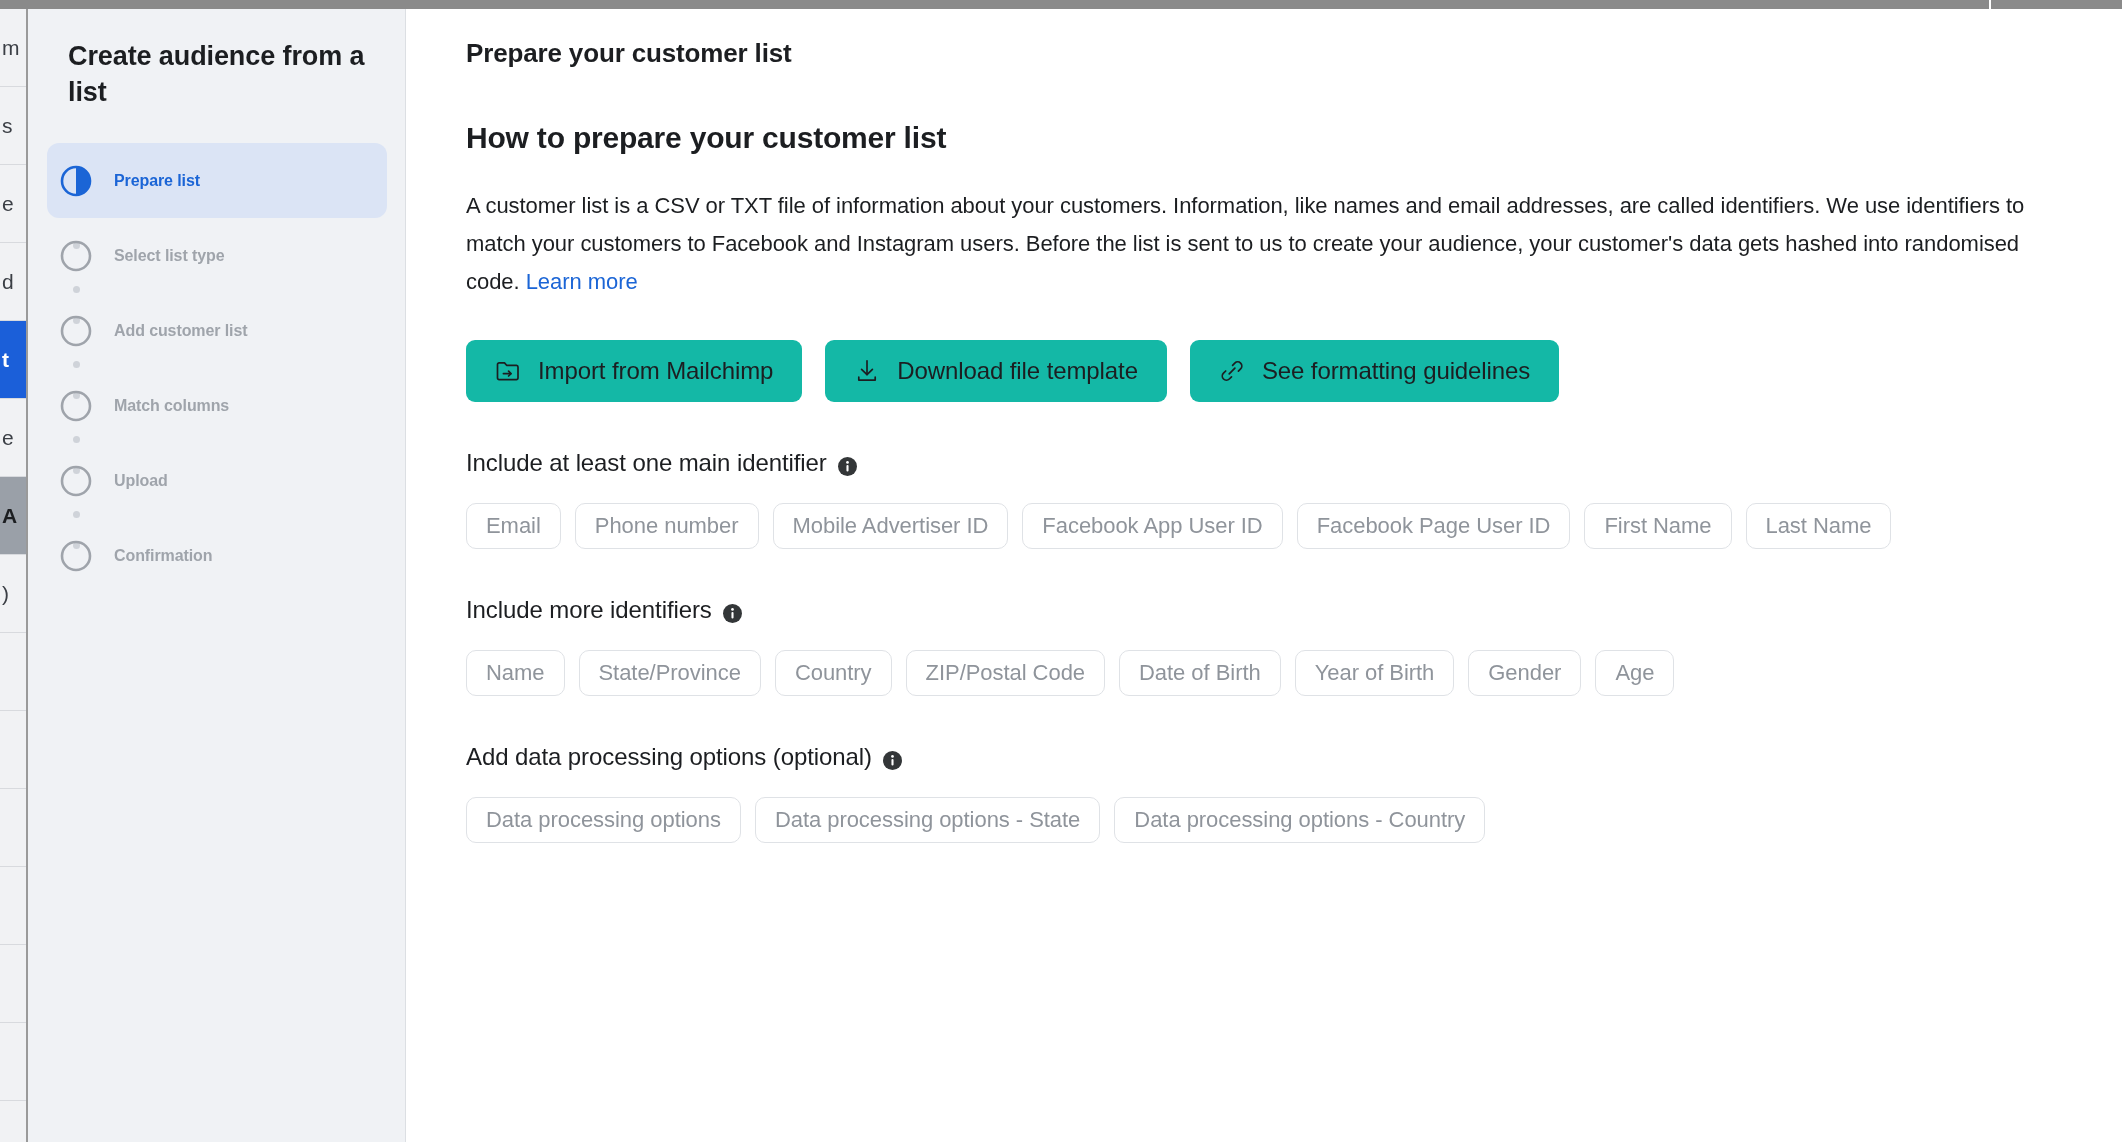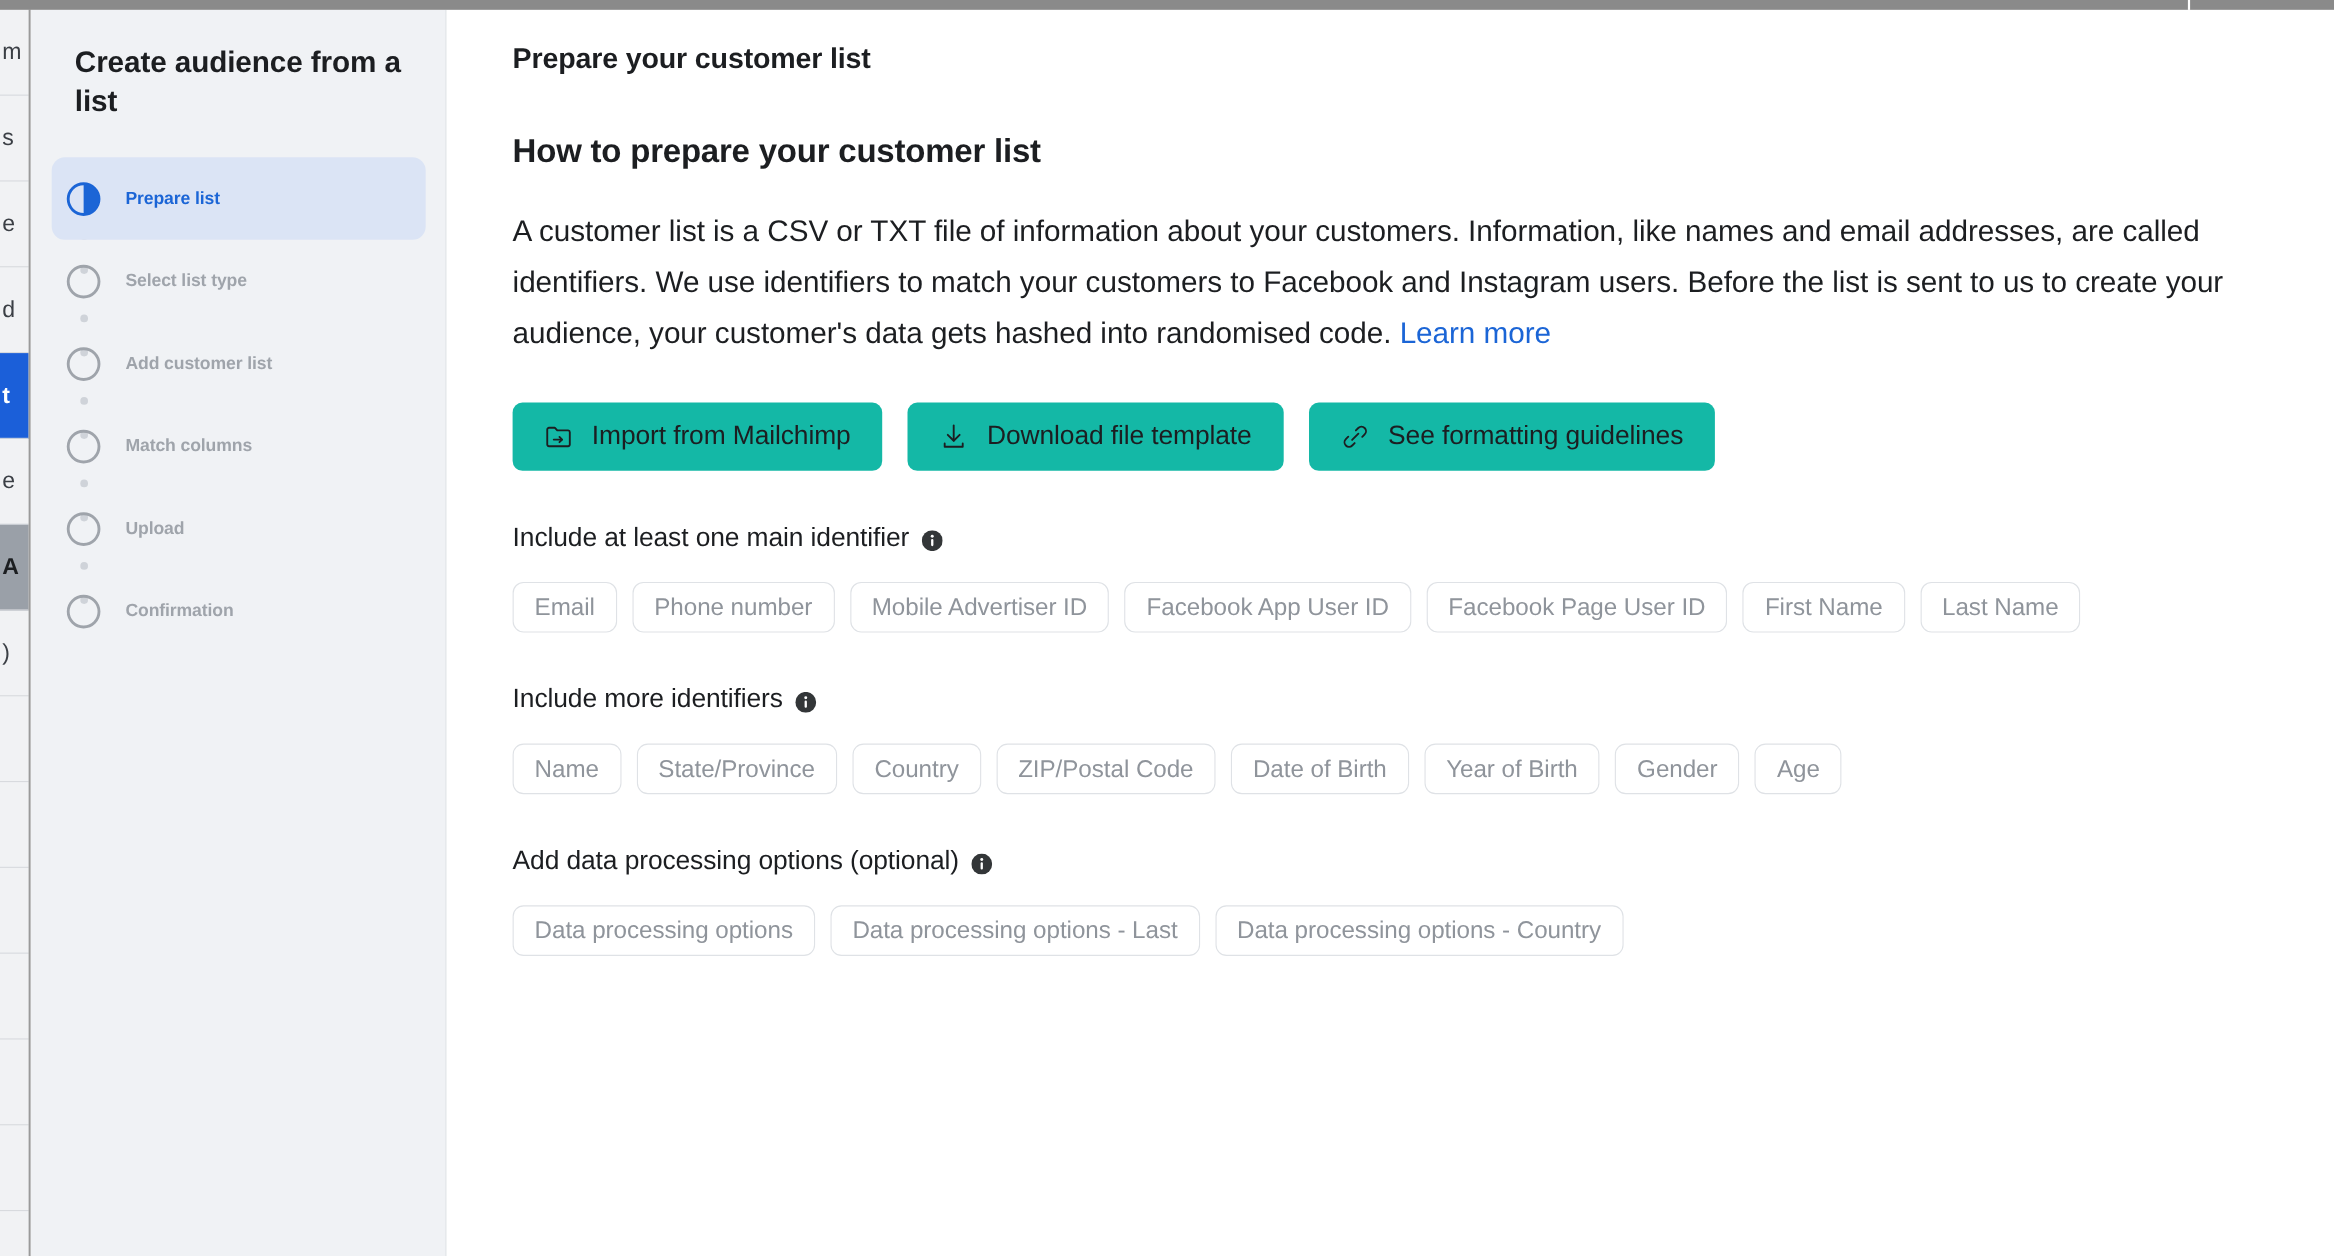--- a/index.html
+++ b/index.html
@@ -178,21 +178,21 @@
     padding: 24px 32px 0 32px;
   }
   #section-title {
     font-size: 30px;
     font-weight: bold;
     color: #1c1e21;
     letter-spacing: -0.2px;
     margin-bottom: 32px;
   }
   #intro-paragraph {
-    font-size: 27px;
+    font-size: 22px;
     line-height: 1.72;
     color: #1c1e21;
     max-width: 1610px;
     letter-spacing: -0.05px;
   }
   #intro-paragraph a {
     color: #1b65d6;
     text-decoration: none;
   }
 
@@ -487,20 +487,20 @@
           <span class="info-icon">
             <svg width="19" height="19" viewBox="0 0 19 19">
               <circle cx="9.5" cy="9.5" r="9.5" fill="#333638"></circle>
               <rect x="8.45" y="7.9" width="2.1" height="6.6" rx="1" fill="#ffffff"></rect>
               <circle cx="9.5" cy="5.4" r="1.35" fill="#ffffff"></circle>
             </svg>
           </span>
         </div>
         <div class="chip-row">
           <div class="chip">Data processing options</div>
-          <div class="chip">Data processing options - Last</div>
+          <div class="chip">Data processing options - State</div>
           <div class="chip">Data processing options - Country</div>
         </div>
       </div>
 
     </div>
   </div>
 </div>
 
 </body></html>

